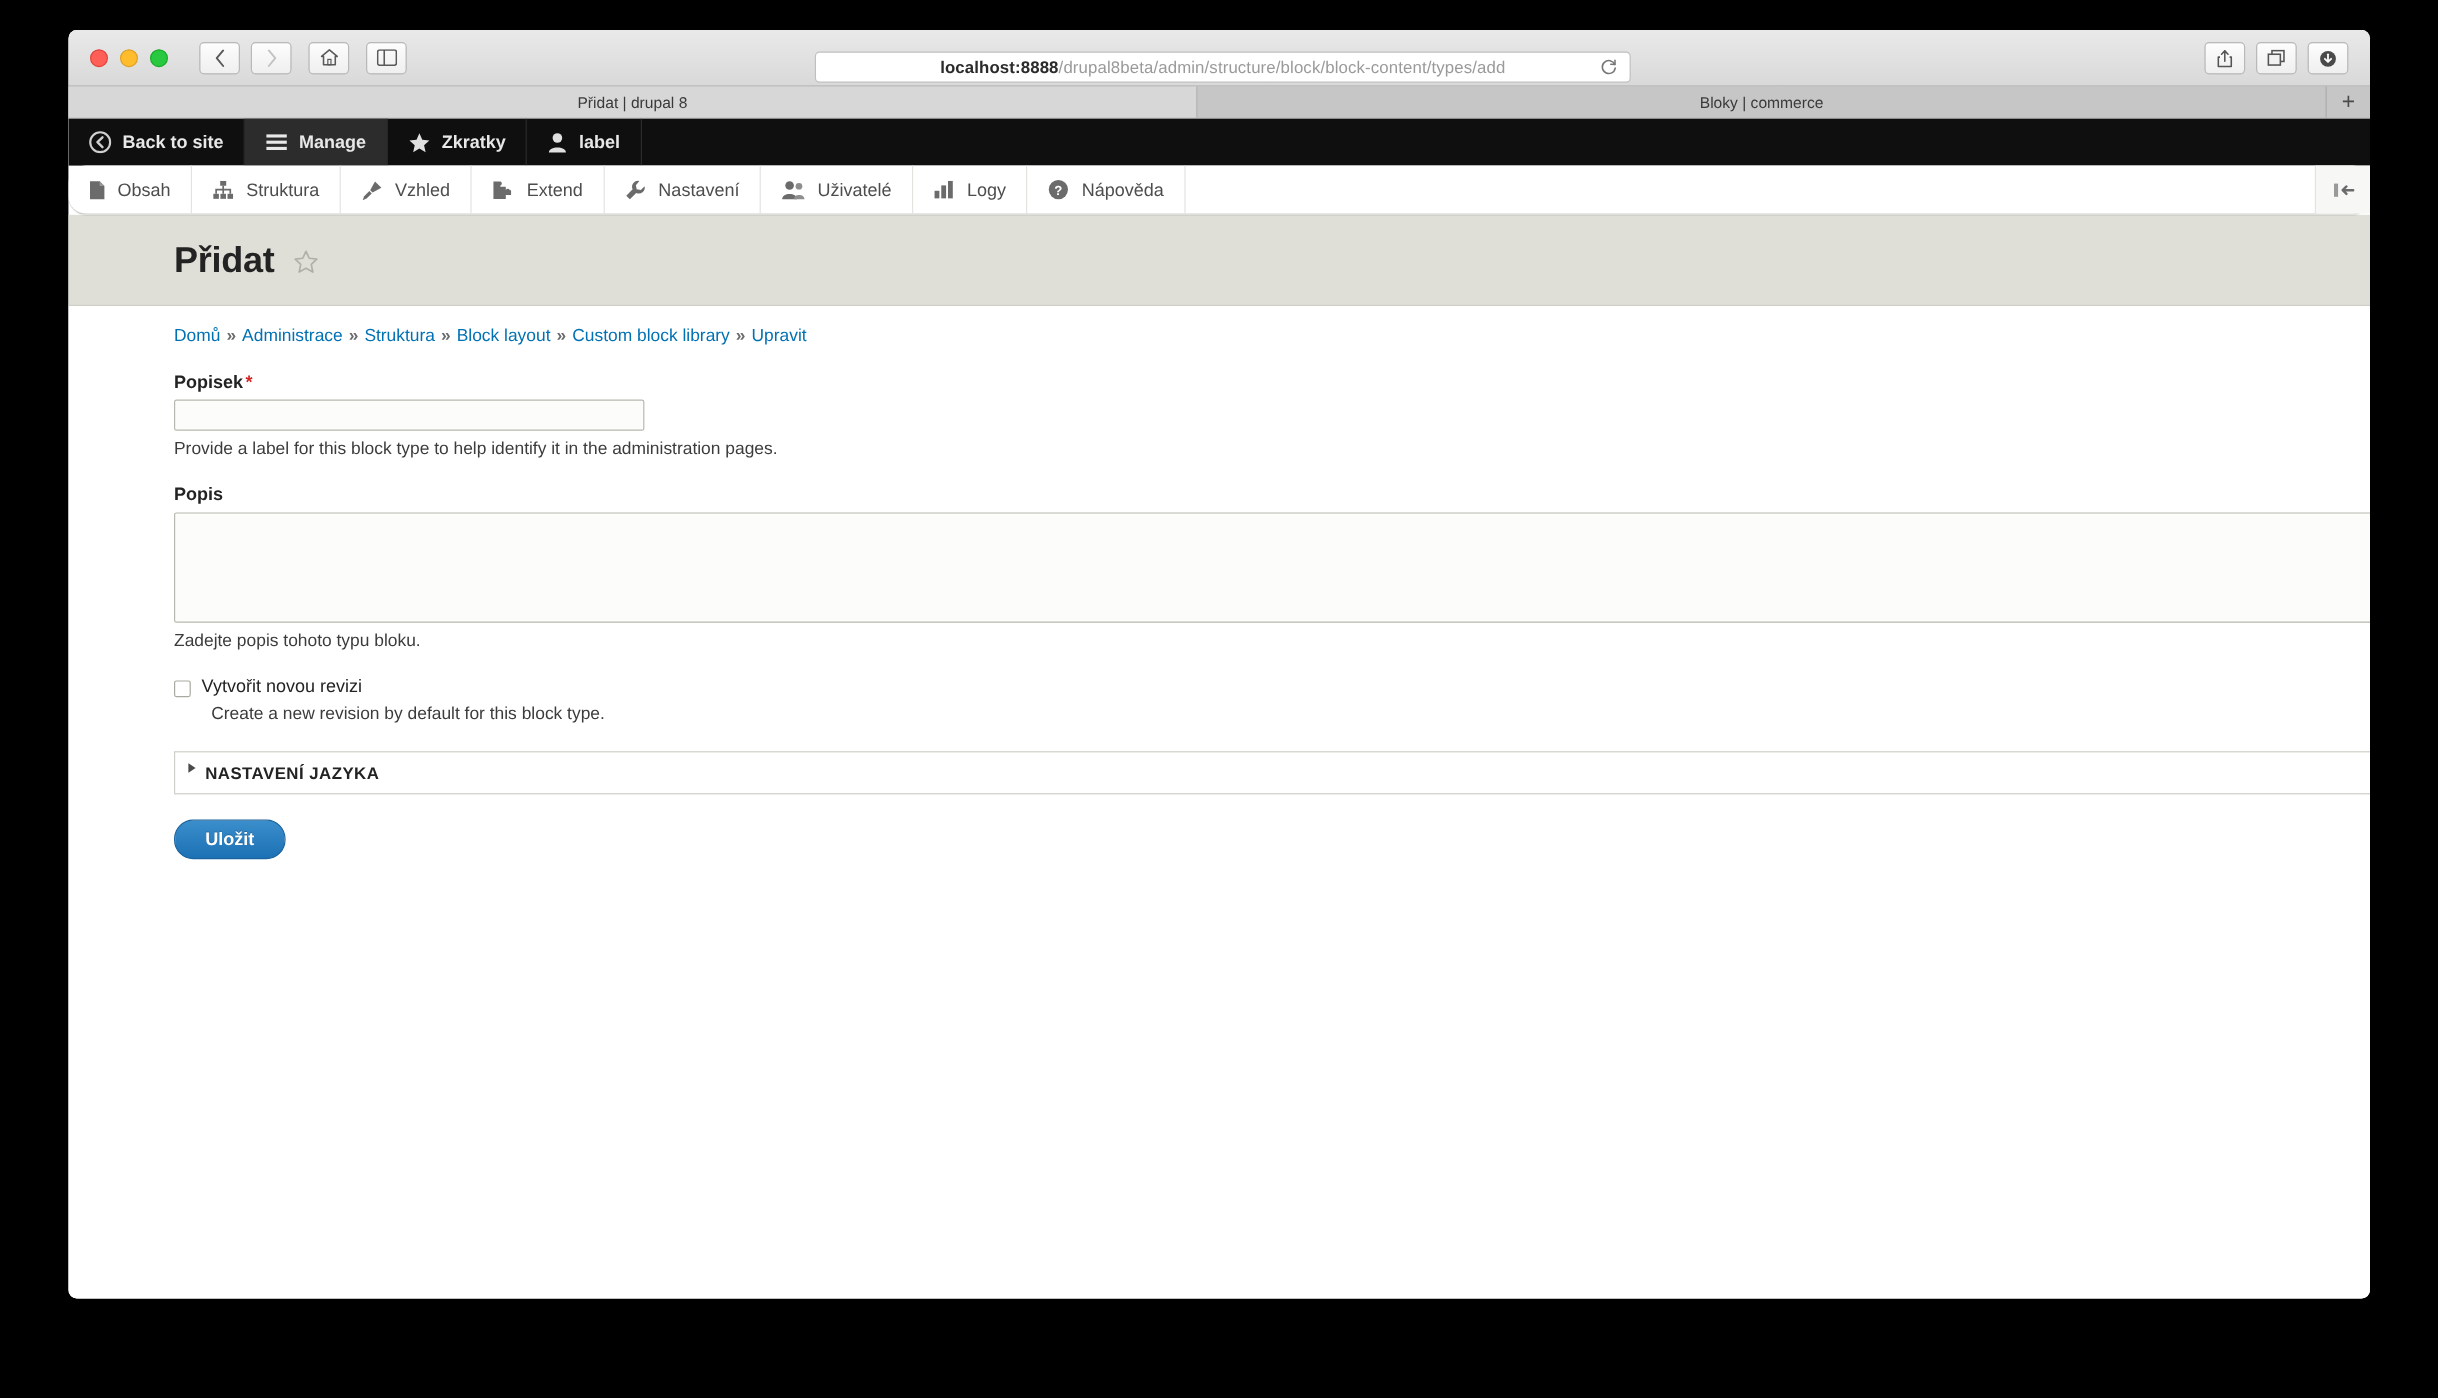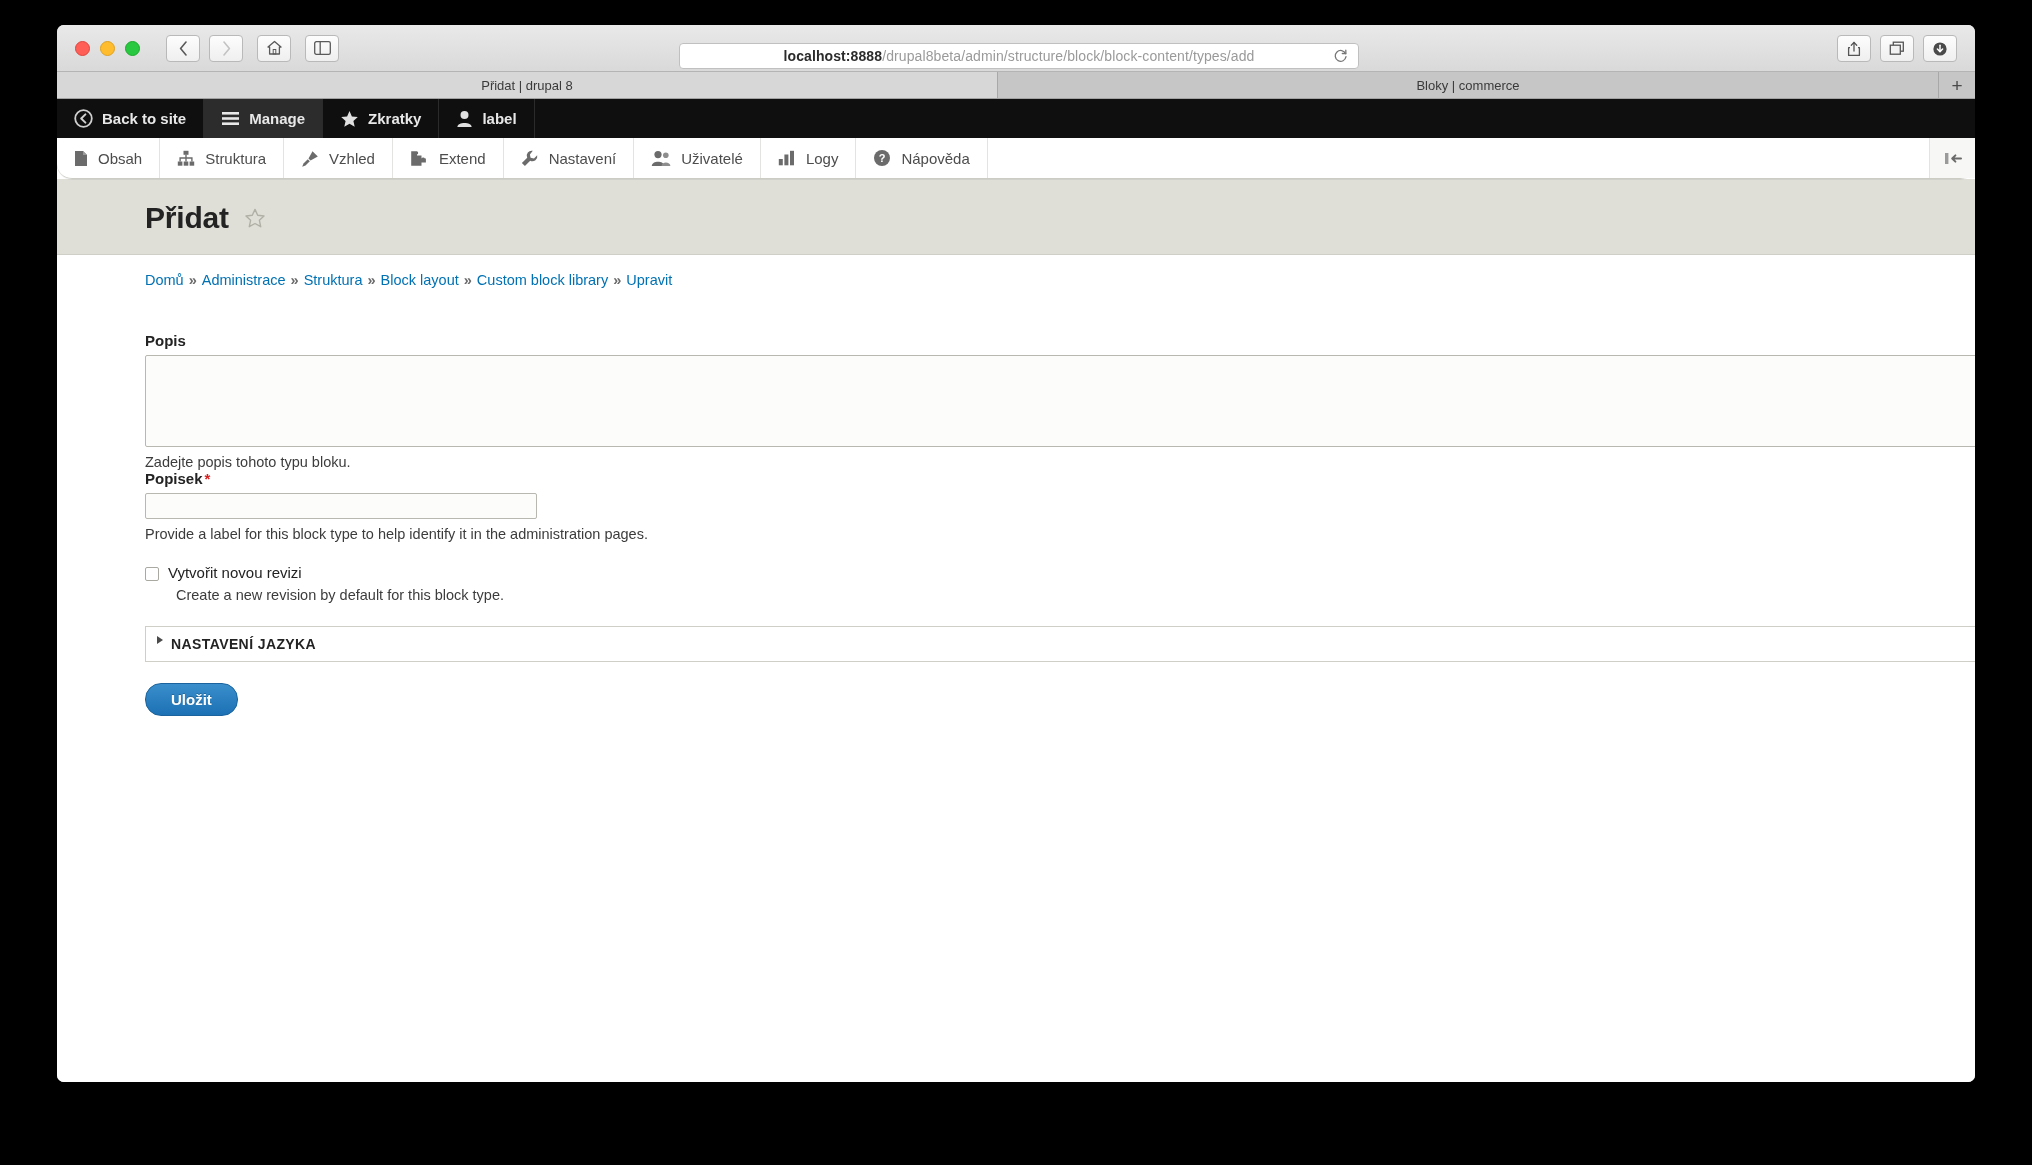--- a/index.html
+++ b/index.html
@@ -534,36 +534,36 @@
 
   <div class="content">
 
     <div class="breadcrumb">
       <a href="#">Domů</a><span class="sep">»</span><a href="#">Administrace</a><span class="sep">»</span><a href="#">Struktura</a><span class="sep">»</span><a href="#">Block layout</a><span class="sep">»</span><a href="#">Custom block library</a><span class="sep">»</span><a href="#">Upravit</a>
     </div>
 
     <div class="form-wrap">
 
       
-      <div class="field field-popis">
-        <label class="flabel">Popis</label>
-        <textarea class="area-field" placeholder="" style=""></textarea>
-        <div class="descr">Zadejte popis tohoto typu bloku.</div>
-      </div>
-
-      
       <div class="field">
         <label class="flabel">
           <span>Popisek</span><span class="req">*</span>
         </label>
         <input class="text-field" type="text" value="" style="">
         <div class="descr">Provide a label for this block type to help identify it in the administration pages.</div>
       </div>
 
       
+      <div class="field field-popis">
+        <label class="flabel">Popis</label>
+        <textarea class="area-field" placeholder="" style=""></textarea>
+        <div class="descr">Zadejte popis tohoto typu bloku.</div>
+      </div>
+
+      
       <div class="checkbox-row">
         <input class="cbox" type="checkbox" style="">
         <span class="cb-label">Vytvořit novou revizi</span>
       </div>
       <div class="cb-descr">Create a new revision by default for this block type.</div>
 
       
       <div class="details">
         <div class="details-summary">
           <span class="tri"></span>

